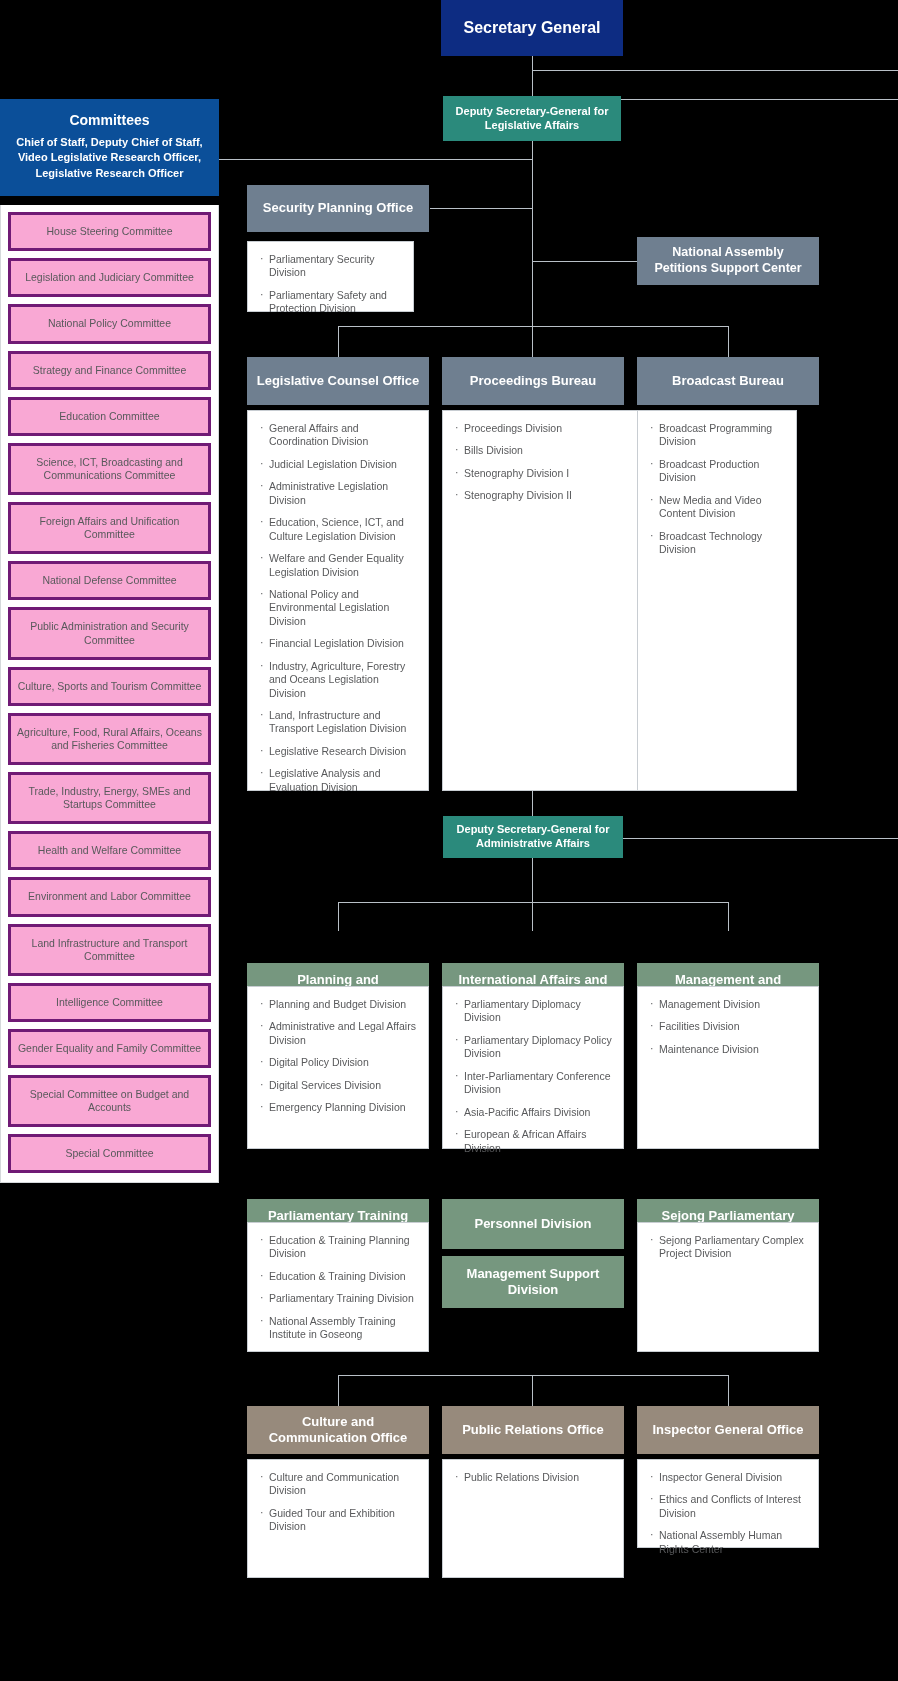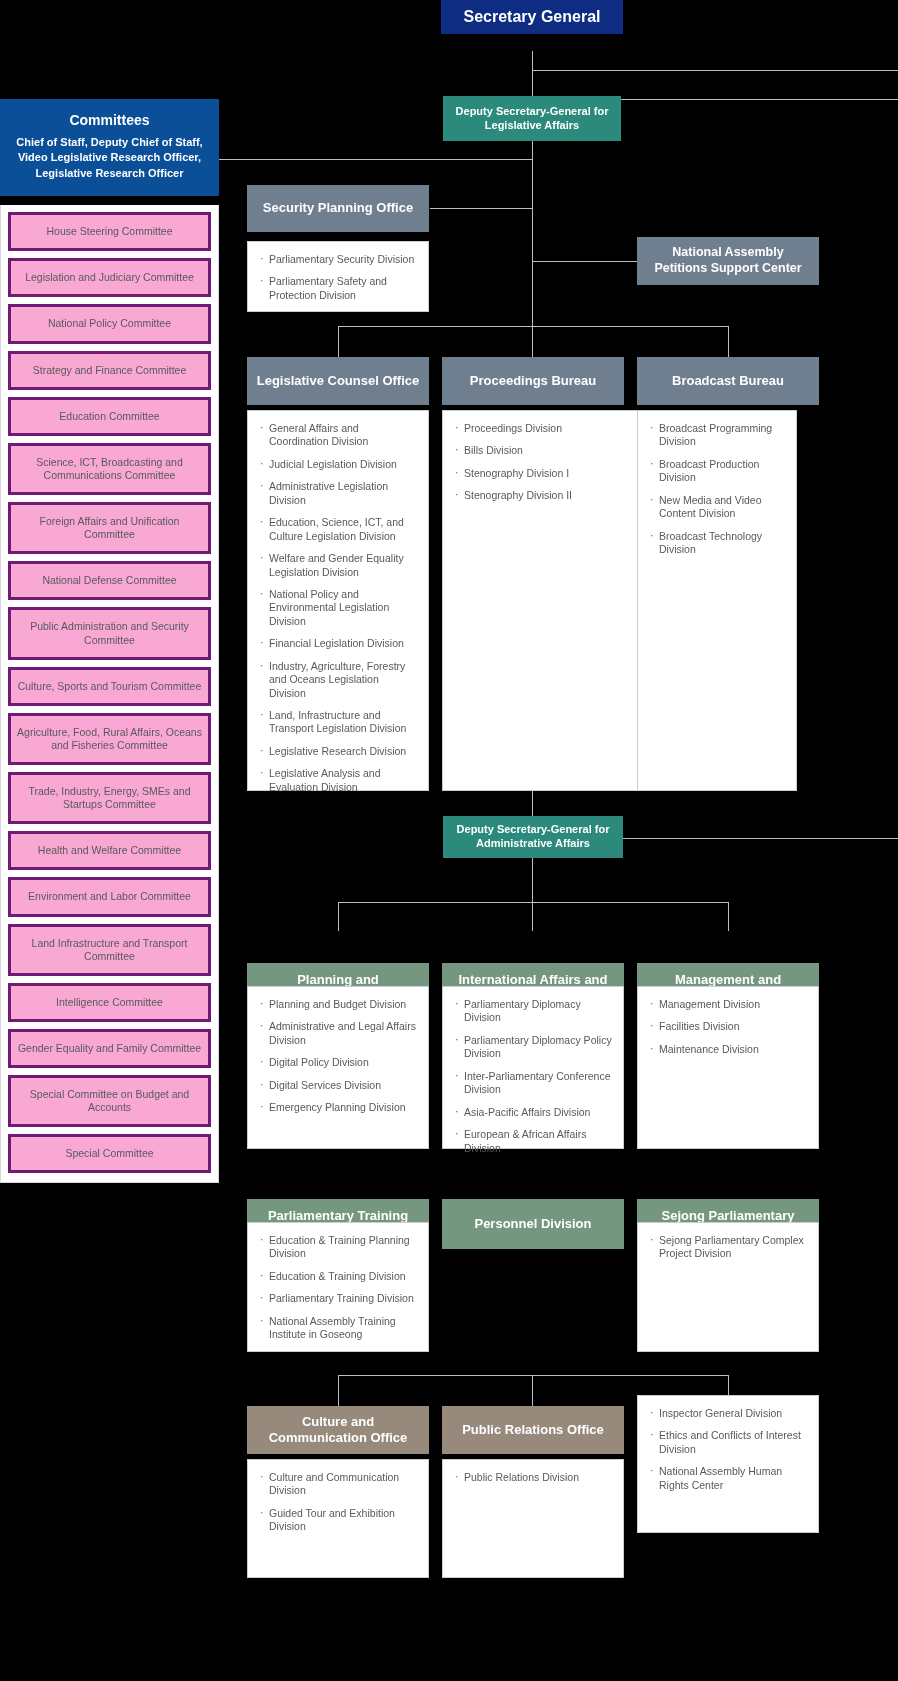--- a/index.html
+++ b/index.html
@@ -58,21 +58,21 @@
 
   
   .c-navy  { background: #0d2c82; }
   .c-teal  { background: #2b8a7c; }
   .c-slate { background: #6f7f90; }
   .c-green { background: #76977f; margin-top: 32px; }
   .c-taupe { background: #978a7c; }
 
   
   #secretary-general {
-    left: 441px; top: 0; width: 182px; height: 34px;
+    left: 441px; top: 0; width: 182px; height: 56px;
     font-size: 16px;
   }
 
   
   .deputy { font-size: 11px; }
 
   
   #committees-panel {
     position: absolute;
     left: 0; top: 99px; width: 219px;
@@ -171,21 +171,21 @@
       <div class="cmt">Intelligence Committee</div>
       <div class="cmt">Gender Equality and Family Committee</div>
       <div class="cmt">Special Committee on Budget and Accounts</div>
       <div class="cmt">Special Committee</div>
     </div>
   </div>
 
   <div class="hdr c-slate" style="left:247px; top:185px; width:182px; height:47px; font-size:13px;">
     <span>Security Planning Office</span>
   </div>
-  <div class="body" style="left:247px; top:241px; width:182px; height:71px;">
+  <div class="body" style="left:247px; top:241px; width:167px; height:71px;">
     <ul>
       <li>Parliamentary Security Division</li>
       <li>Parliamentary Safety and Protection Division</li>
     </ul>
   </div>
 
   <div class="hdr c-slate" style="left:637px; top:237px; width:182px; height:48px; font-size:12.5px;">
     <span>National Assembly Petitions Support Center</span>
   </div>
 
@@ -277,20 +277,23 @@
       <li>Education &amp; Training Planning Division</li>
       <li>Education &amp; Training Division</li>
       <li>Parliamentary Training Division</li>
       <li>National Assembly Training Institute in Goseong</li>
     </ul>
   </div>
 
   <div class="hdr c-green" style="left:442px; top:1167px; width:182px; height:50px; font-size:13px;">
     <span>Personnel Division</span>
   </div>
+  <div class="hdr c-green" style="left:442px; top:1224px; width:182px; height:52px; font-size:13px;">
+    <span>Management Support Division</span>
+  </div>
 
   <div class="hdr c-green" style="left:637px; top:1167px; width:182px; height:50px; font-size:13px;">
     <span>Sejong Parliamentary Complex Project Office</span>
   </div>
   <div class="body" style="left:637px; top:1222px; width:182px; height:130px;">
     <ul>
       <li>Sejong Parliamentary Complex Project Division</li>
     </ul>
   </div>
 
@@ -309,21 +312,21 @@
   </div>
   <div class="body" style="left:442px; top:1459px; width:182px; height:119px;">
     <ul>
       <li>Public Relations Division</li>
     </ul>
   </div>
 
   <div class="hdr c-taupe" style="left:637px; top:1406px; width:182px; height:48px; font-size:13px;">
     <span>Inspector General Office</span>
   </div>
-  <div class="body" style="left:637px; top:1395px; width:182px; height:138px;">
+  <div class="body" style="left:637px; top:1459px; width:182px; height:89px;">
     <ul>
       <li>Inspector General Division</li>
       <li>Ethics and Conflicts of Interest Division</li>
       <li>National Assembly Human Rights Center</li>
     </ul>
   </div>
 
 </div>
 
 </body></html>

